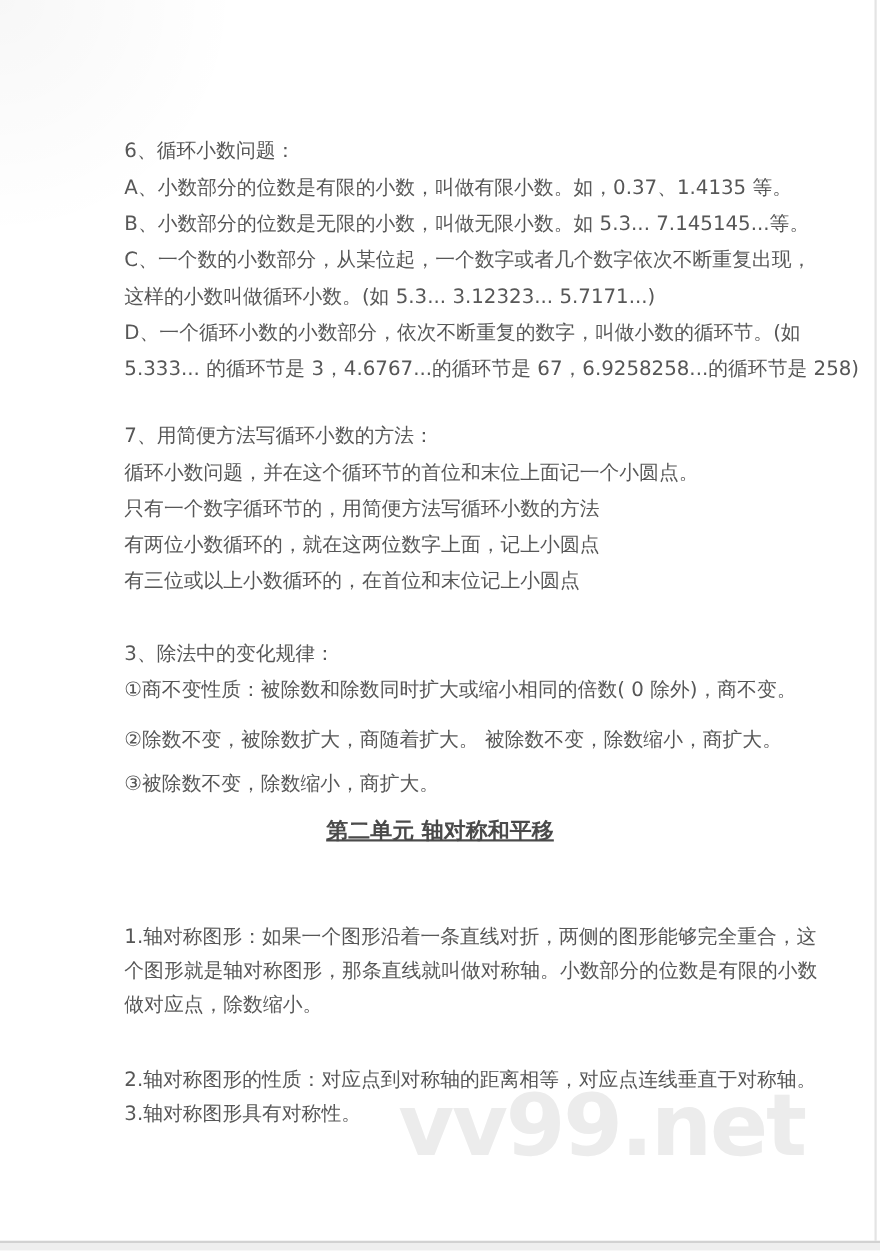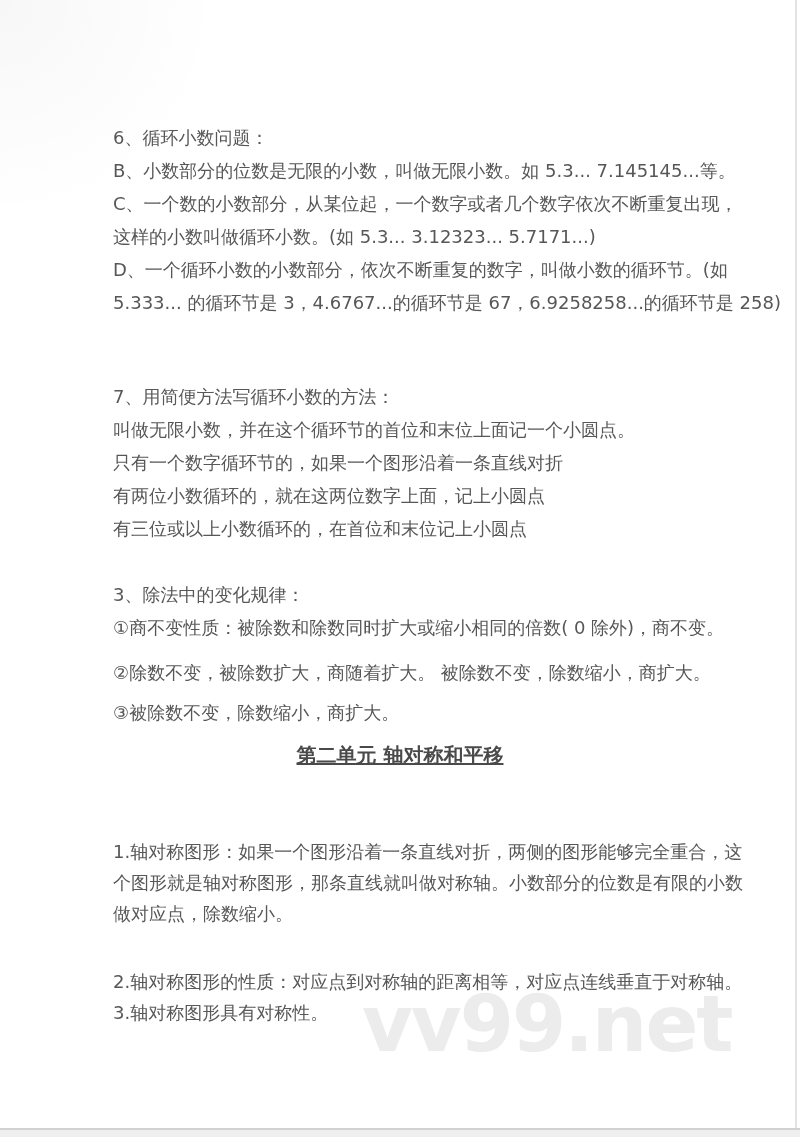--- a/index.html
+++ b/index.html
@@ -73,31 +73,32 @@
 <body>
 
 <div class="page">
 
   <div class="corner-shade"></div>
 
   <div class="watermark">vv99.net</div>
 
   <div class="para lh33" style="top:121px">
     <div class="ln">6、循环小数问题：</div>
+    <div class="ln">A、小数部分的位数是有限的小数，叫做有限小数。如，0.37、1.4135 等。</div>
     <div class="ln">B、小数部分的位数是无限的小数，叫做无限小数。如 5.3... 7.145145...等。</div>
     <div class="ln">C、一个数的小数部分，从某位起，一个数字或者几个数字依次不断重复出现，</div>
     <div class="ln">这样的小数叫做循环小数。(如 5.3... 3.12323... 5.7171...)</div>
     <div class="ln">D、一个循环小数的小数部分，依次不断重复的数字，叫做小数的循环节。(如</div>
     <div class="ln">5.333... 的循环节是 3，4.6767...的循环节是 67，6.9258258...的循环节是 258)</div>
   </div>
 
   <div class="para lh33" style="top:380px">
     <div class="ln">7、用简便方法写循环小数的方法：</div>
-    <div class="ln">叫做无限小数，并在这个循环节的首位和末位上面记一个小圆点。</div>
-    <div class="ln">只有一个数字循环节的，如果一个图形沿着一条直线对折</div>
+    <div class="ln">循环小数问题，并在这个循环节的首位和末位上面记一个小圆点。</div>
+    <div class="ln">只有一个数字循环节的，用简便方法写循环小数的方法</div>
     <div class="ln">有两位小数循环的，就在这两位数字上面，记上小圆点</div>
     <div class="ln">有三位或以上小数循环的，在首位和末位记上小圆点</div>
   </div>
 
   <div class="para lh33" style="top:578px">
     <div class="ln">3、除法中的变化规律：</div>
     <div class="ln">①商不变性质：被除数和除数同时扩大或缩小相同的倍数( 0 除外)，商不变。</div>
   </div>
 
   <div class="para lh33" style="top:656px">

